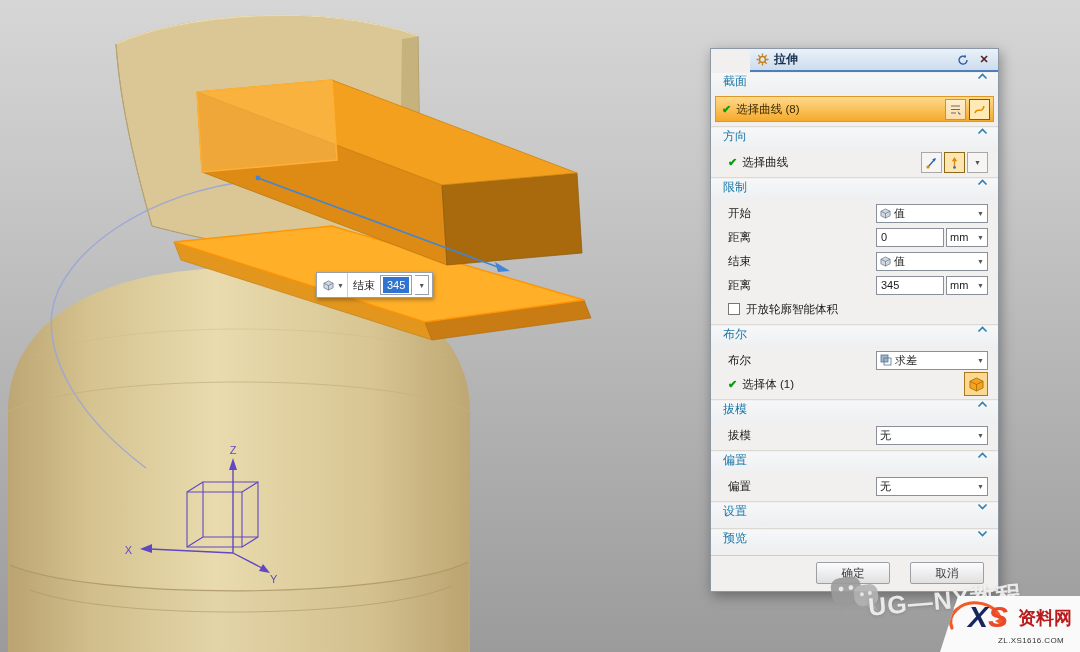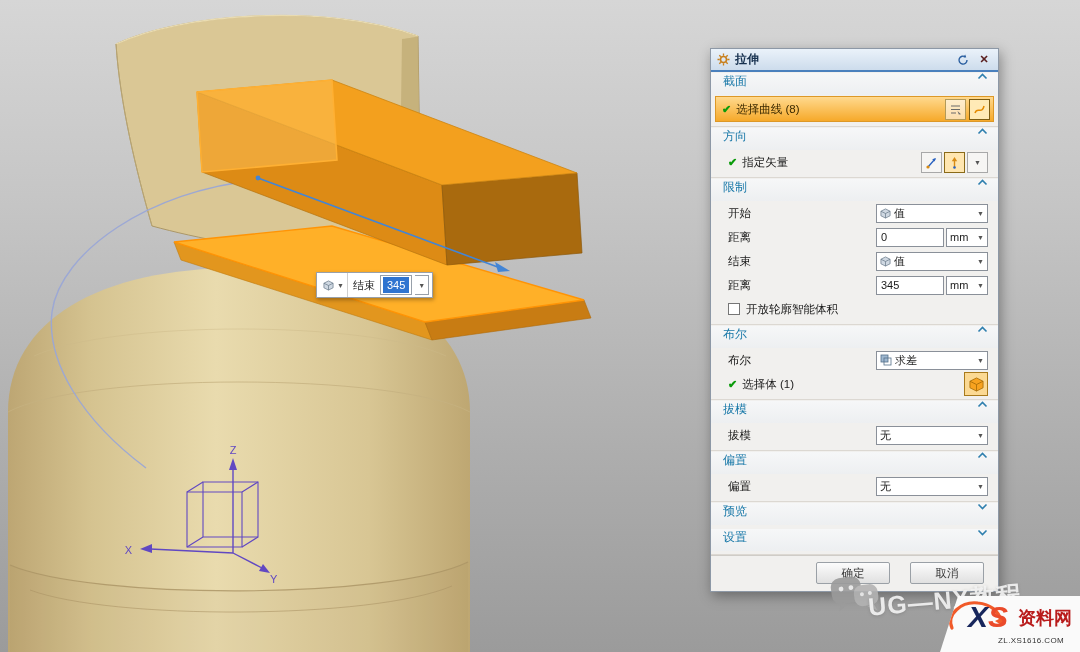--- a/index.html
+++ b/index.html
@@ -18,21 +18,21 @@
   .mini .sel{background:#2f74d0;color:#fff;padding:0 4px;line-height:16px;}
   .mini .caretbox{display:flex;align-items:center;justify-content:center;border:1px solid #98a0aa;
         border-left:none;height:18px;width:13px;}
   .caret{font-size:7px;color:#555;line-height:1;}
 
   
   .dialog{position:absolute;left:710px;top:48px;width:287px;z-index:10;background:#f1f0ee;
           border:1px solid #8d98a6;box-shadow:2px 4px 12px rgba(0,0,0,.35);font-size:11.5px;color:#1a1a1a;}
   .titlebar{height:21px;display:flex;align-items:center;gap:5px;padding:0 6px;
             background:linear-gradient(#eaf2fa,#cddcec);border-bottom:2px solid #4a80bd;
-            font-size:12px;color:#17314f;}
+            font-size:12px;color:#17314f;margin-left:39px;}
   .titlebar .title{font-weight:bold;}
   .tb-sp{margin-left:auto;}
   .tb-btn{display:inline-flex;align-items:center;justify-content:center;width:16px;height:16px;cursor:pointer;}
   .tb-close{color:#5a1f1f;font-weight:bold;font-size:11px;}
 
   .group{border-bottom:1px solid #dcd8d2;padding:1px 0 3px;}
   .group.last{border-bottom:none;}
   .g-header{display:flex;align-items:flex-start;height:22px;padding:0 10px 0 12px;
             font-size:12px;color:#1878a8;cursor:pointer;
             background:linear-gradient(#f6f7f8,#edeff1);}
@@ -220,21 +220,21 @@
       <div class="g-header">
         <span>方向</span>
         <span class="chev">
           <svg width="11" height="7" viewBox="0 0 11 7">
               <polyline points="1.5,5.5 5.5,1.5 9.5,5.5" fill="none" stroke="#2e7fae" stroke-width="1.6"></polyline>
             </svg>
         </span>
       </div>
       <div class="row">
         <span class="chk">✔</span>
-        <span>指定矢量</span>
+        <span>选择曲线</span>
         <span class="ctrl">
           <span class="icon-box">
             <svg width="13" height="13" viewBox="0 0 13 13">
               <path d="M3 11 L10 3" stroke="#2a62c0" stroke-width="1.4"></path>
               <polygon points="11,2 7.2,3.2 9.6,5.6" fill="#2a62c0"></polygon>
               <circle cx="3" cy="11" r="1.6" fill="#d88b14"></circle>
             </svg>
           </span>
           <span class="icon-box active">
             <svg width="13" height="13" viewBox="0 0 13 13">
@@ -380,34 +380,34 @@
         <span>偏置</span>
         <span class="ctrl">
           <span class="dd w112">
             <span>无</span>
             <span class="caret">▼</span>
           </span>
         </span>
       </div>
     </div>
 
+    <div class="group">
+      <div class="g-header">
+        <span>设置</span>
+        <span class="chev">
+          <svg width="11" height="7" viewBox="0 0 11 7">
+              <polyline points="1.5,1.5 5.5,5.5 9.5,1.5" fill="none" stroke="#2e7fae" stroke-width="1.6"></polyline>
+            </svg>
+        </span>
+      </div>
+    </div>
+
     <div class="group last">
       <div class="g-header">
         <span>预览</span>
-        <span class="chev">
-          <svg width="11" height="7" viewBox="0 0 11 7">
-              <polyline points="1.5,1.5 5.5,5.5 9.5,1.5" fill="none" stroke="#2e7fae" stroke-width="1.6"></polyline>
-            </svg>
-        </span>
-      </div>
-    </div>
-
-    <div class="group">
-      <div class="g-header">
-        <span>设置</span>
         <span class="chev">
           <svg width="11" height="7" viewBox="0 0 11 7">
               <polyline points="1.5,1.5 5.5,5.5 9.5,1.5" fill="none" stroke="#2e7fae" stroke-width="1.6"></polyline>
             </svg>
         </span>
       </div>
     </div>
 
     <div class="btnrow">
       <span class="btn">确定</span>

